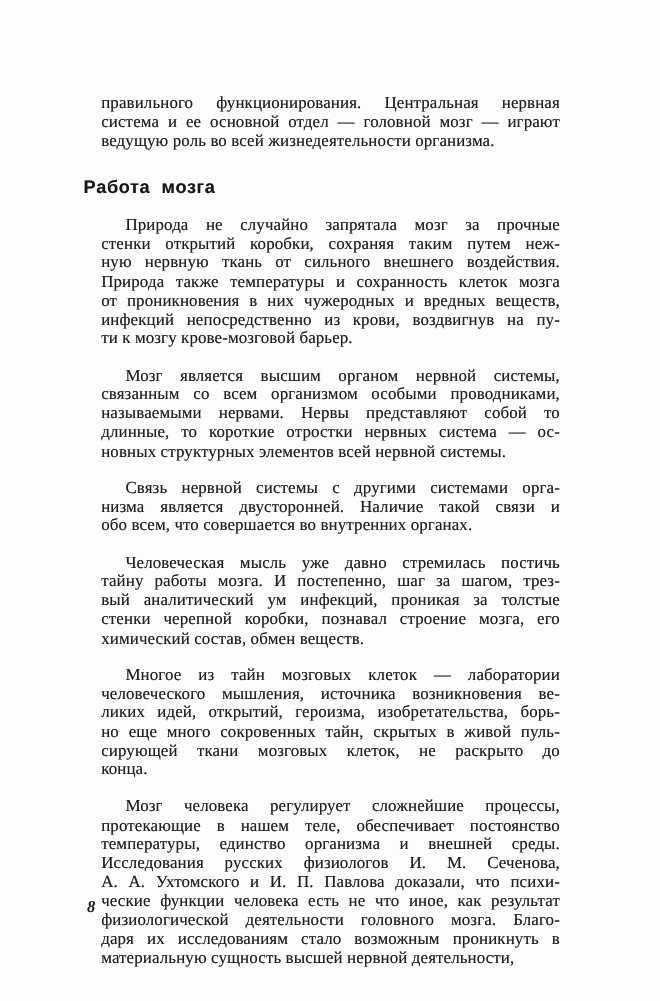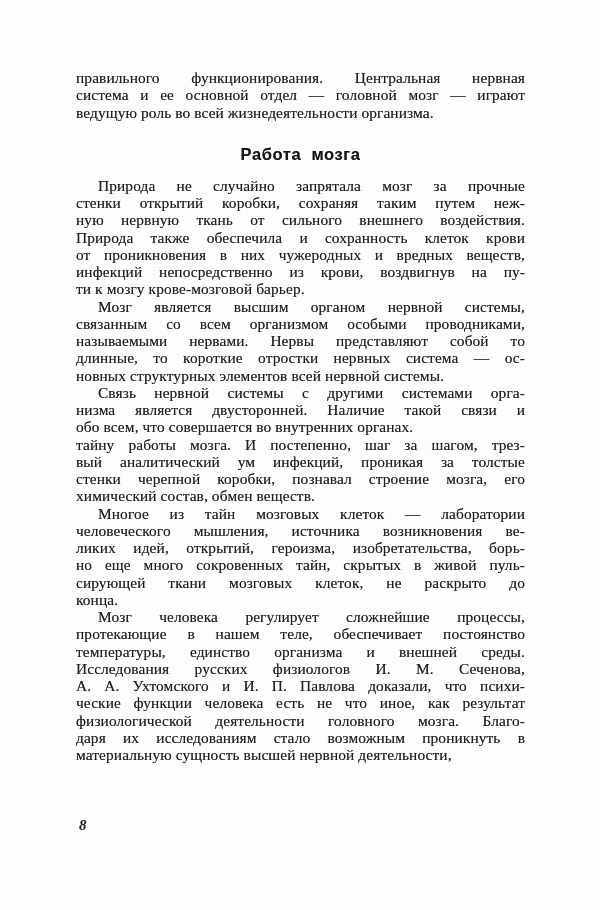--- a/index.html
+++ b/index.html
@@ -16,21 +16,21 @@
     color: #1e1e1e;
     overflow: hidden;
   }
   .text-block {
     position: absolute;
     left: 76px;
     top: 69px;
     width: 449px;
   }
   .para {
-    margin: 0;
+    margin: 16px;
   }
   .line {
     font-size: 15.4px;
     line-height: 17.25px;
     white-space: normal;
     text-align: justify;
     text-align-last: justify;
     letter-spacing: 0.1px;
     text-shadow: 0 0 0.5px rgba(20,20,20,0.55);
   }
@@ -42,21 +42,21 @@
     padding-left: 22px;
   }
   .line.bold {
     font-weight: normal;
   }
   .heading {
     font-family: "Liberation Sans", sans-serif;
     font-weight: bold;
     font-size: 16.5px;
     line-height: 20px;
-    text-align: center;
+    text-align: left;
     letter-spacing: 0.6px;
     word-spacing: 5px;
     margin: 23px 0 13px 0;
     color: #161616;
     text-shadow: 0 0 0.5px rgba(20,20,20,0.55);
   }
   .page-number {
     position: absolute;
     left: 79px;
     top: 817px;
@@ -75,38 +75,39 @@
       <div class="para">
         <div class="line">правильного функционирования. Центральная нервная</div>
         <div class="line">система и ее основной отдел — головной мозг — играют</div>
         <div class="line last">ведущую роль во всей жизнедеятельности организма.</div>
       </div>
       <div class="heading">Работа мозга</div>
       <div class="para">
         <div class="line indent">Природа не случайно запрятала мозг за прочные</div>
         <div class="line">стенки открытий коробки, сохраняя таким путем неж-</div>
         <div class="line">ную нервную ткань от сильного внешнего воздействия.</div>
-        <div class="line">Природа также обеспечила и сохранность клеток крови</div>
+        <div class="line">Природа также температуры и сохранность клеток мозга</div>
         <div class="line">от проникновения в них чужеродных и вредных веществ,</div>
         <div class="line">инфекций непосредственно из крови, воздвигнув на пу-</div>
         <div class="line last">ти к мозгу крове-мозговой барьер.</div>
       </div>
       <div class="para">
         <div class="line indent bold">Мозг является высшим органом нервной системы,</div>
         <div class="line">связанным со всем организмом особыми проводниками,</div>
         <div class="line">называемыми нервами. Нервы представляют собой то</div>
         <div class="line">длинные, то короткие отростки нервных система — ос-</div>
         <div class="line last">новных структурных элементов всей нервной системы.</div>
       </div>
       <div class="para">
         <div class="line indent">Связь нервной системы с другими системами орга-</div>
         <div class="line">низма является двусторонней. Наличие такой связи и</div>
         <div class="line last">обо всем, что совершается во внутренних органах.</div>
       </div>
       <div class="para">
+        <div class="line indent">Человеческая мысль уже давно стремилась постичь</div>
         <div class="line">тайну работы мозга. И постепенно, шаг за шагом, трез-</div>
         <div class="line">вый аналитический ум инфекций, проникая за толстые</div>
         <div class="line">стенки черепной коробки, познавал строение мозга, его</div>
         <div class="line last">химический состав, обмен веществ.</div>
       </div>
       <div class="para">
         <div class="line indent">Многое из тайн мозговых клеток — лаборатории</div>
         <div class="line">человеческого мышления, источника возникновения ве-</div>
         <div class="line">ликих идей, открытий, героизма, изобретательства, борь-</div>
         <div class="line">но еще много сокровенных тайн, скрытых в живой пуль-</div>

